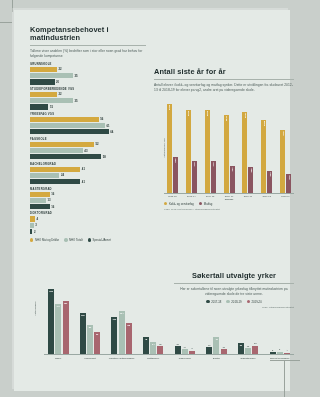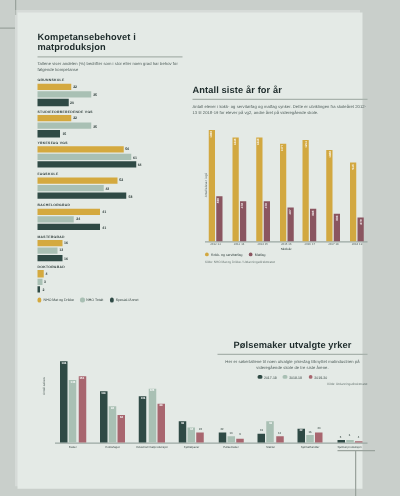--- a/index.html
+++ b/index.html
@@ -96,21 +96,21 @@
 </style>
 </head>
 <body>
 
 <div class="edge-v"></div>
 <div class="edge-h"></div>
 
 <div id="page">
 
   <div id="sec1">
-    <div class="h-title">Kompetansebehovet i matproduksjon</div>
+    <div class="h-title">Kompetansebehovet i matindustrien</div>
     <div class="h-rule"></div>
     <div class="sub">Tallene viser andelen (%) bedrifter som i stor eller noen grad har behov for følgende kompetanse</div>
 
     <div id="s1body" style="margin-top:4px;">
         <div class="hgroup">
           <div class="cat-label">GRUNNSKOLE</div>
           <div class="hbar-row">
             <div class="hbar" style="background: rgb(212, 169, 63); width: 27.0286px;"></div>
             <div class="val hbar-val dark">22</div>
           </div>
@@ -316,21 +316,21 @@
         </div>
         <div class="leg-item">
           <span class="leg-dot" style="background:#8a5560"></span>
           <span class="leg-txt">Matfag</span>
         </div>
       </div>
     <div class="src" style="margin-top:2px;margin-left:10px;">Kilde: NHO Mat og Drikke / Utdanningsdirektoratet</div>
   </div>
 
   <div id="sec3head">
-    <div class="h-title">Pølsemaker utvalgte yrker</div>
+    <div class="h-title">Søkertall utvalgte yrker</div>
     <div class="h-rule"></div>
     <div class="sub" style="text-align:center;">Her er søkertallene til noen utvalgte yrkesfag tilknyttet matindustrien på videregående skole de tre siste årene.</div>
     <div class="leg3" id="s3legend">
         <div class="leg-item">
           <span class="leg-dot" style="background:#2f4a45"></span>
           <span class="leg-txt">2017-18</span>
         </div>
         <div class="leg-item">
           <span class="leg-dot" style="background:#a9c0b4"></span>
           <span class="leg-txt">2018-19</span>

